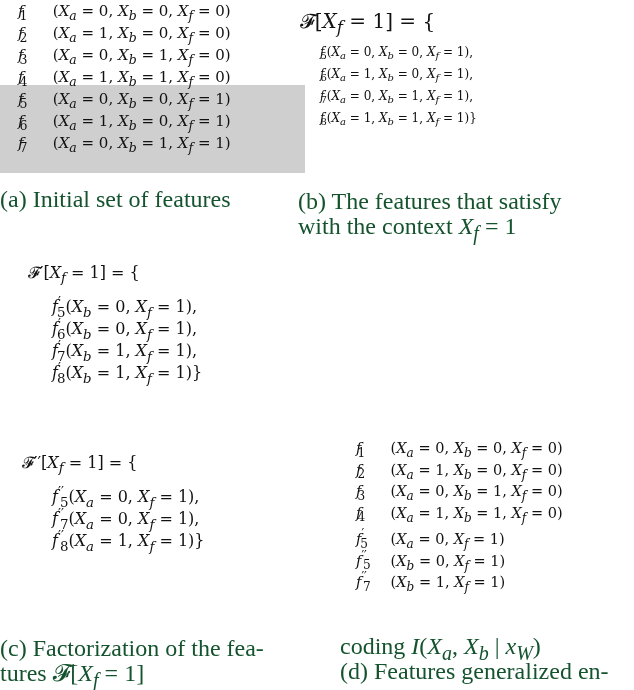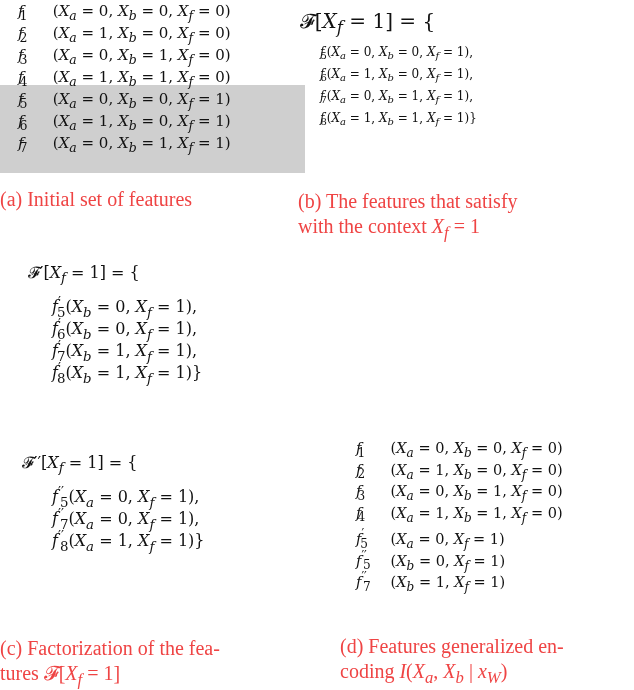--- a/index.html
+++ b/index.html
@@ -2,21 +2,21 @@
 <html><head>
 <meta charset="utf-8">
 <style>
   html, body { margin: 0; padding: 0; background: #ffffff; }
   body { width: 634px; height: 690px; position: relative; overflow: hidden;
          font-family: "Liberation Serif", "DejaVu Serif", serif; color: #111; }
   .panel { position: absolute; }
   .math { font-family: "DejaVu Serif", "Liberation Serif", serif; font-size: 15px; line-height: 22px; white-space: nowrap; }
   .math i { font-style: italic; }
   .line { display: block; height: 22px; }
-  .caption { position: absolute; font-family: "Liberation Serif", serif; font-size: 20px; line-height: 25px; color: #ef4444; }
+  .caption { position: absolute; font-family: "Liberation Serif", serif; font-size: 24px; line-height: 25px; color: #14532d; }
   .hl { position: absolute; left: 0; top: 85px; width: 305px; height: 88px; background: #cfcfcf; }
   .fl { display: inline-block; min-width: 30px; }
 </style>
 </head>
 <body>
 
 <div class="panel" style="left:0;top:0;width:310px;height:180px;">
   <div class="hl"></div>
   <div class="math" id="pa-list" style="position:absolute;left:18px;top:0;">
       <span class="line"><span class="fl"><i>f</i><sub style="margin-left:-4px">1</sub></span> (<i>X</i><sub><i>a</i></sub> = 0, <i>X</i><sub><i>b</i></sub> = 0, <i>X</i><sub><i>f</i></sub> = 0)</span>
@@ -72,15 +72,15 @@
       <span class="line" style="height:21.5px"><span class="fl"><i>f</i><sub style="margin-left:-4px">1</sub></span> (<i>X</i><sub><i>a</i></sub> = 0, <i>X</i><sub><i>b</i></sub> = 0, <i>X</i><sub><i>f</i></sub> = 0)</span>
       <span class="line" style="height:21.5px"><span class="fl"><i>f</i><sub style="margin-left:-4px">2</sub></span> (<i>X</i><sub><i>a</i></sub> = 1, <i>X</i><sub><i>b</i></sub> = 0, <i>X</i><sub><i>f</i></sub> = 0)</span>
       <span class="line" style="height:21.5px"><span class="fl"><i>f</i><sub style="margin-left:-4px">3</sub></span> (<i>X</i><sub><i>a</i></sub> = 0, <i>X</i><sub><i>b</i></sub> = 1, <i>X</i><sub><i>f</i></sub> = 0)</span>
       <span class="line" style="height:21.5px"><span class="fl"><i>f</i><sub style="margin-left:-4px">4</sub></span> (<i>X</i><sub><i>a</i></sub> = 1, <i>X</i><sub><i>b</i></sub> = 1, <i>X</i><sub><i>f</i></sub> = 0)</span>
       <span class="line" style="height:21.5px"><span class="fl"><i>f</i><sup>′</sup><sub style="margin-left:-4px">5</sub></span> (<i>X</i><sub><i>a</i></sub> = 0, <i>X</i><sub><i>f</i></sub> = 1)</span>
       <span class="line" style="height:21.5px"><span class="fl"><i>f</i><sup>′′</sup><sub style="margin-left:-4px">5</sub></span> (<i>X</i><sub><i>b</i></sub> = 0, <i>X</i><sub><i>f</i></sub> = 1)</span>
       <span class="line" style="height:21.5px"><span class="fl"><i>f</i><sup>′′</sup><sub style="margin-left:-4px">7</sub></span> (<i>X</i><sub><i>b</i></sub> = 1, <i>X</i><sub><i>f</i></sub> = 1)</span>
     </div>
 </div>
 <div class="caption" style="left:340px;top:634px;">
+  <span class="line" id="cd-line2" style="height:25px;">coding <i>I</i>(<i>X</i><sub><i>a</i></sub>, <i>X</i><sub><i>b</i></sub> | <i>x</i><sub><i>W</i></sub>)</span>
   <span class="line" style="height:25px;">(d) Features generalized en-</span>
-  <span class="line" id="cd-line2" style="height:25px;">coding <i>I</i>(<i>X</i><sub><i>a</i></sub>, <i>X</i><sub><i>b</i></sub> | <i>x</i><sub><i>W</i></sub>)</span>
 </div>
 
 </body></html>

